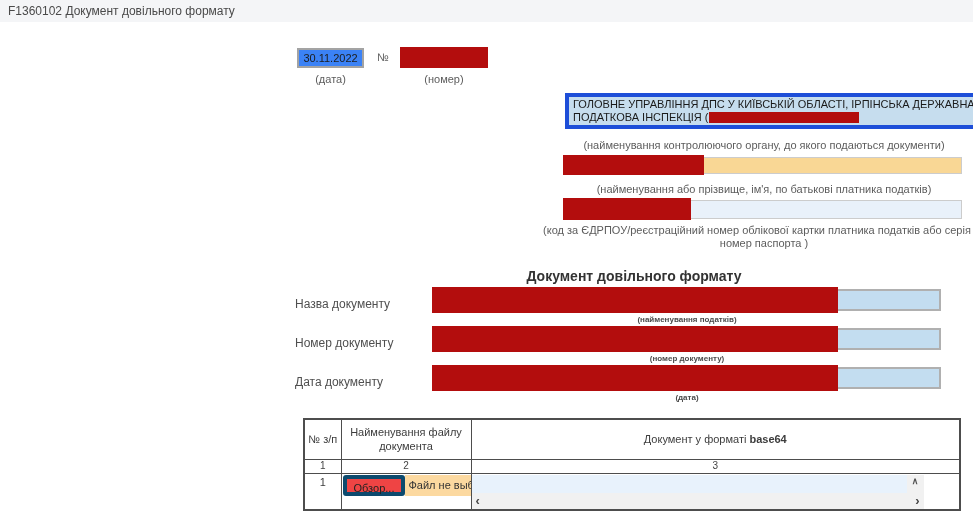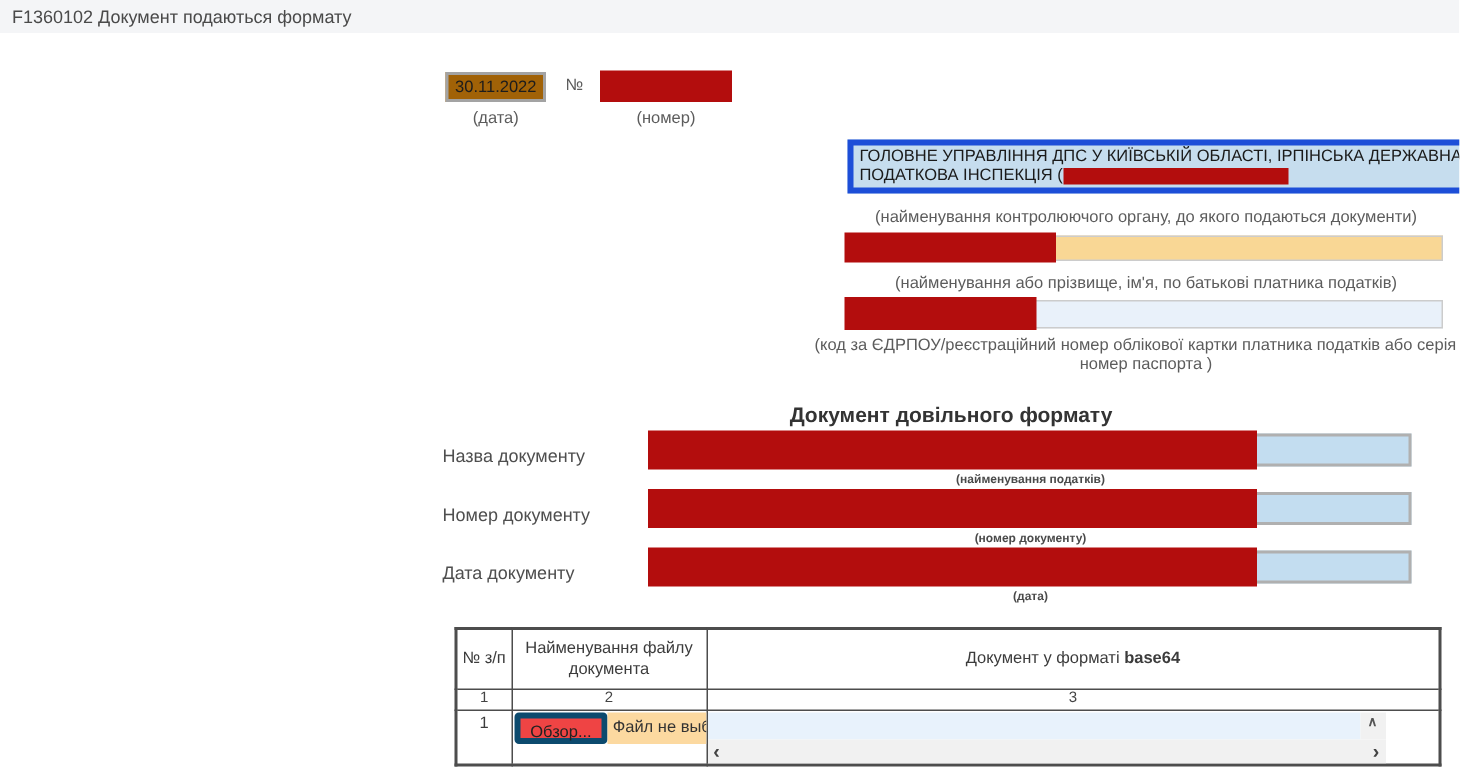--- a/index.html
+++ b/index.html
@@ -10,21 +10,21 @@
     overflow:hidden; font-family:"Liberation Sans", sans-serif;
   }
   .abs { position:absolute; }
 
   
   .topbar { left:0; top:0; width:973px; height:22px; background:#f4f5f7; }
   .topbar-title { left:8px; top:4px; font-size:12px; color:#4a4a4a; white-space:nowrap; }
 
   
   .date-input {
-    left:297px; top:48px; width:67px; height:20px; background:#a16207;
+    left:297px; top:48px; width:67px; height:20px; background:#3b82f6;
     border:2px solid #a3a3a3; font-size:11px; color:#1c1c1c;
     text-align:center; line-height:16px;
   }
   .date-caption { left:283px; top:73px; width:95px; text-align:center; font-size:11px; color:#5c5c5c; }
   .number-label { left:377px; top:51px; font-size:11px; color:#5c5c5c; }
   .number-input { left:400px; top:47px; width:88px; height:21px; background:#b30d0d; }
   .number-caption { left:395px; top:73px; width:98px; text-align:center; font-size:11px; color:#5c5c5c; }
 
   
   .authority-box {
@@ -80,21 +80,21 @@
   .hscroll { position:absolute; left:0; top:18px; width:452px; height:16px; background:#f1f1f1; }
   .hscroll-left { position:absolute; left:4px; top:0; font-size:13px; font-weight:bold; color:#444; line-height:15px; }
   .hscroll-right { position:absolute; right:4px; top:0; font-size:13px; font-weight:bold; color:#444; line-height:15px; }
 </style>
 </head>
 <body>
 
 <div id="screen">
 
   <div class="abs topbar"></div>
-  <div class="abs topbar-title">F1360102 Документ подаються формату</div>
+  <div class="abs topbar-title">F1360102 Документ довільного формату</div>
 
   <div class="abs date-input">30.11.2022</div>
   <div class="abs date-caption">(дата)</div>
   <div class="abs number-label">№</div>
   <div class="abs number-input"></div>
   <div class="abs number-caption">(номер)</div>
 
   <div class="abs authority-box"><span>ГОЛОВНЕ УПРАВЛІННЯ ДПС У КИЇВСЬКІЙ ОБЛАСТІ, ІРПІНСЬКА ДЕРЖАВНА ПОДАТКОВА ІНСПЕКЦІЯ (</span><span class="inline-redaction"></span></div>
   <div class="abs authority-caption">(найменування контролюючого органу, до якого подаються документи)</div>
 

